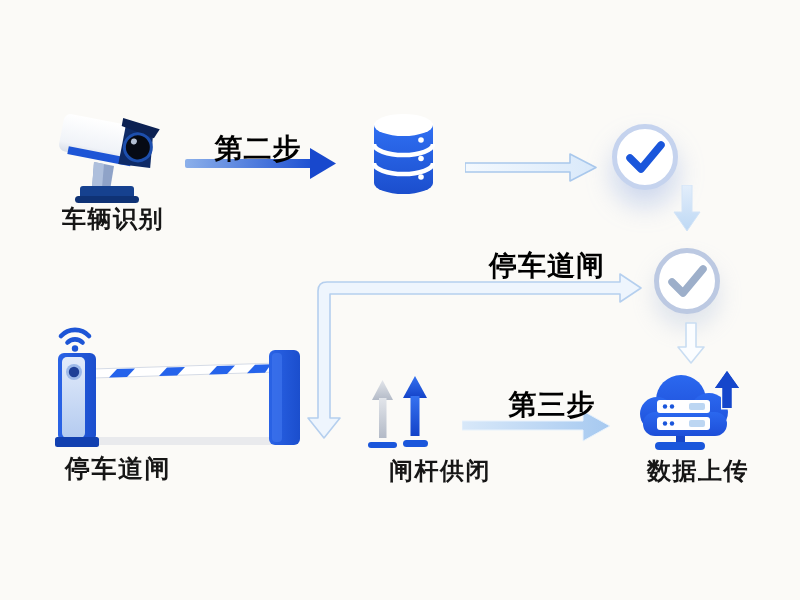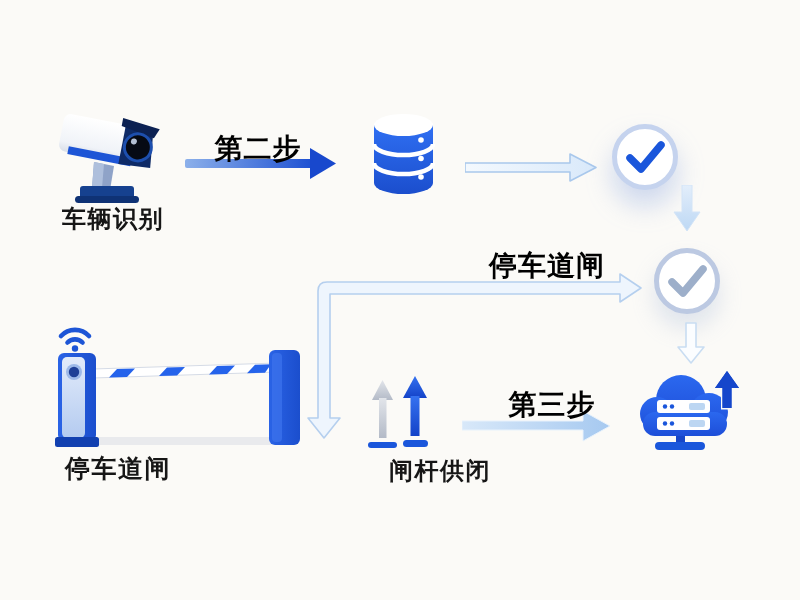--- a/index.html
+++ b/index.html
@@ -279,14 +279,15 @@
       </g>
 
       <g>
         <polygon points="78,20 90,3 102,20" fill="#1546cb" stroke="#fbfaf7" stroke-width="3" stroke-linejoin="round" paint-order="stroke"></polygon>
         <rect x="85.5" y="17" width="9" height="23" fill="#1546cb" stroke="#fbfaf7" stroke-width="3" paint-order="stroke"></rect>
         <polygon points="78,20 90,3 102,20" fill="#1546cb"></polygon>
         <rect x="85.5" y="17" width="9" height="23" fill="#1546cb"></rect>
       </g>
     </svg>
   </div>
+  <div class="node-label" style="left:698px; top:455px;">数据上传</div>
 
 </div>
 
 </body></html>

